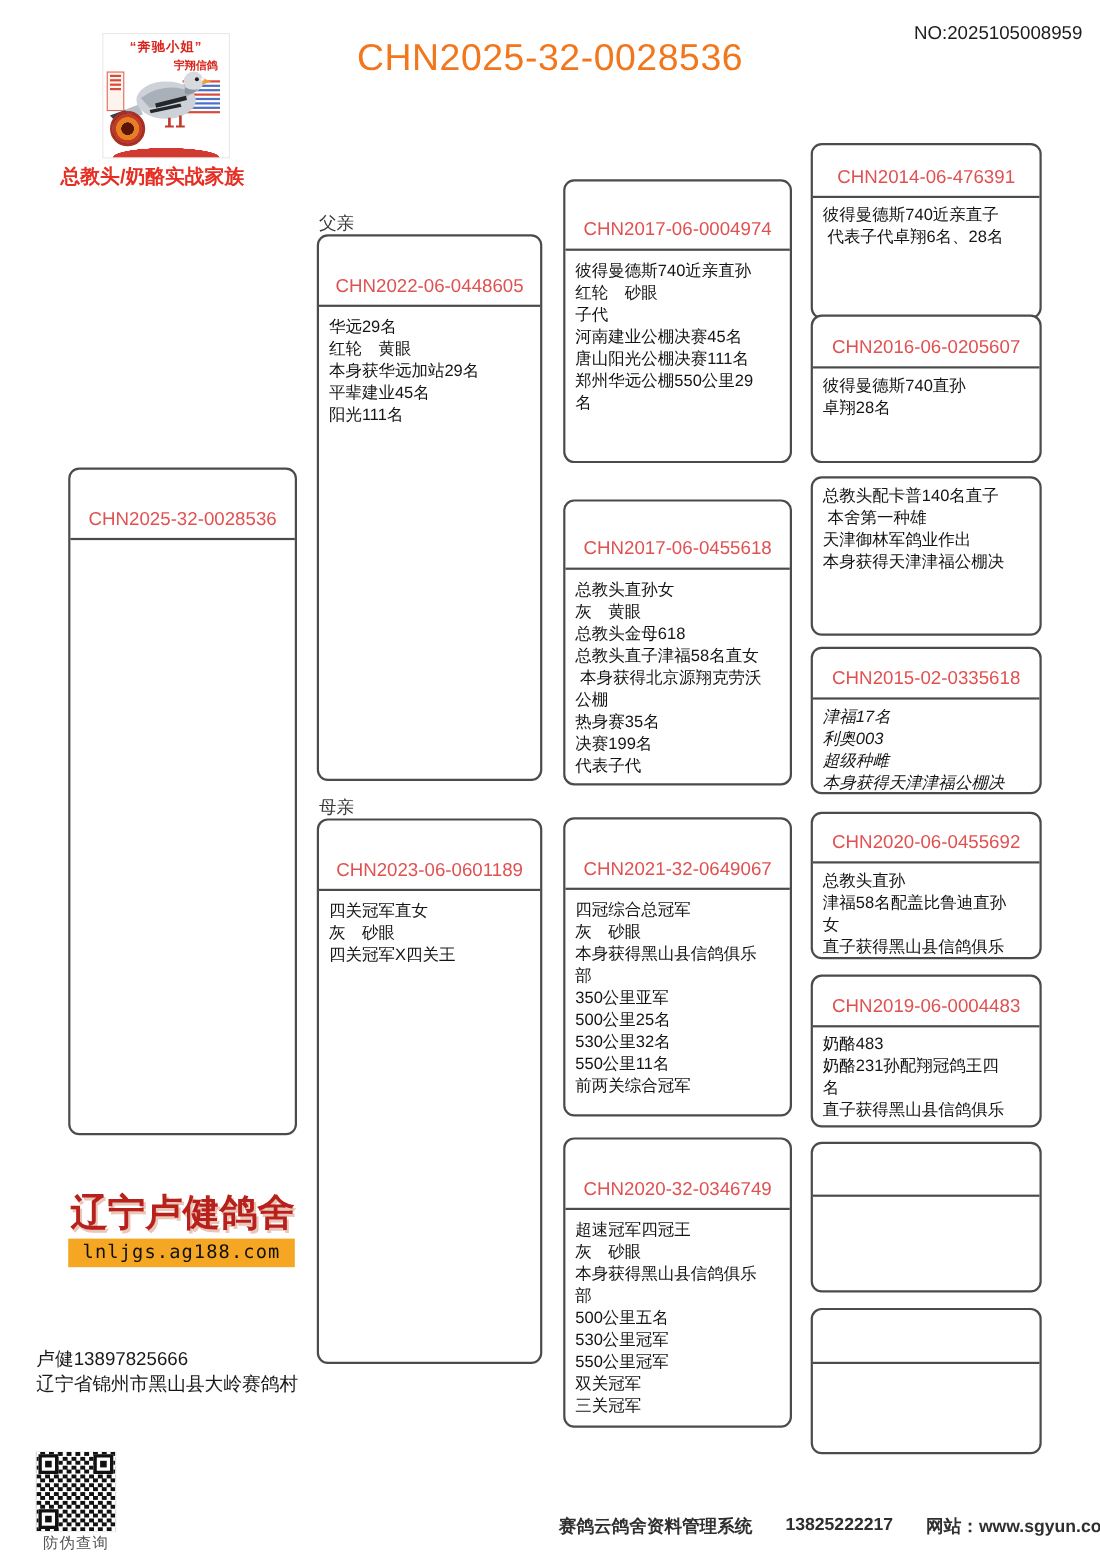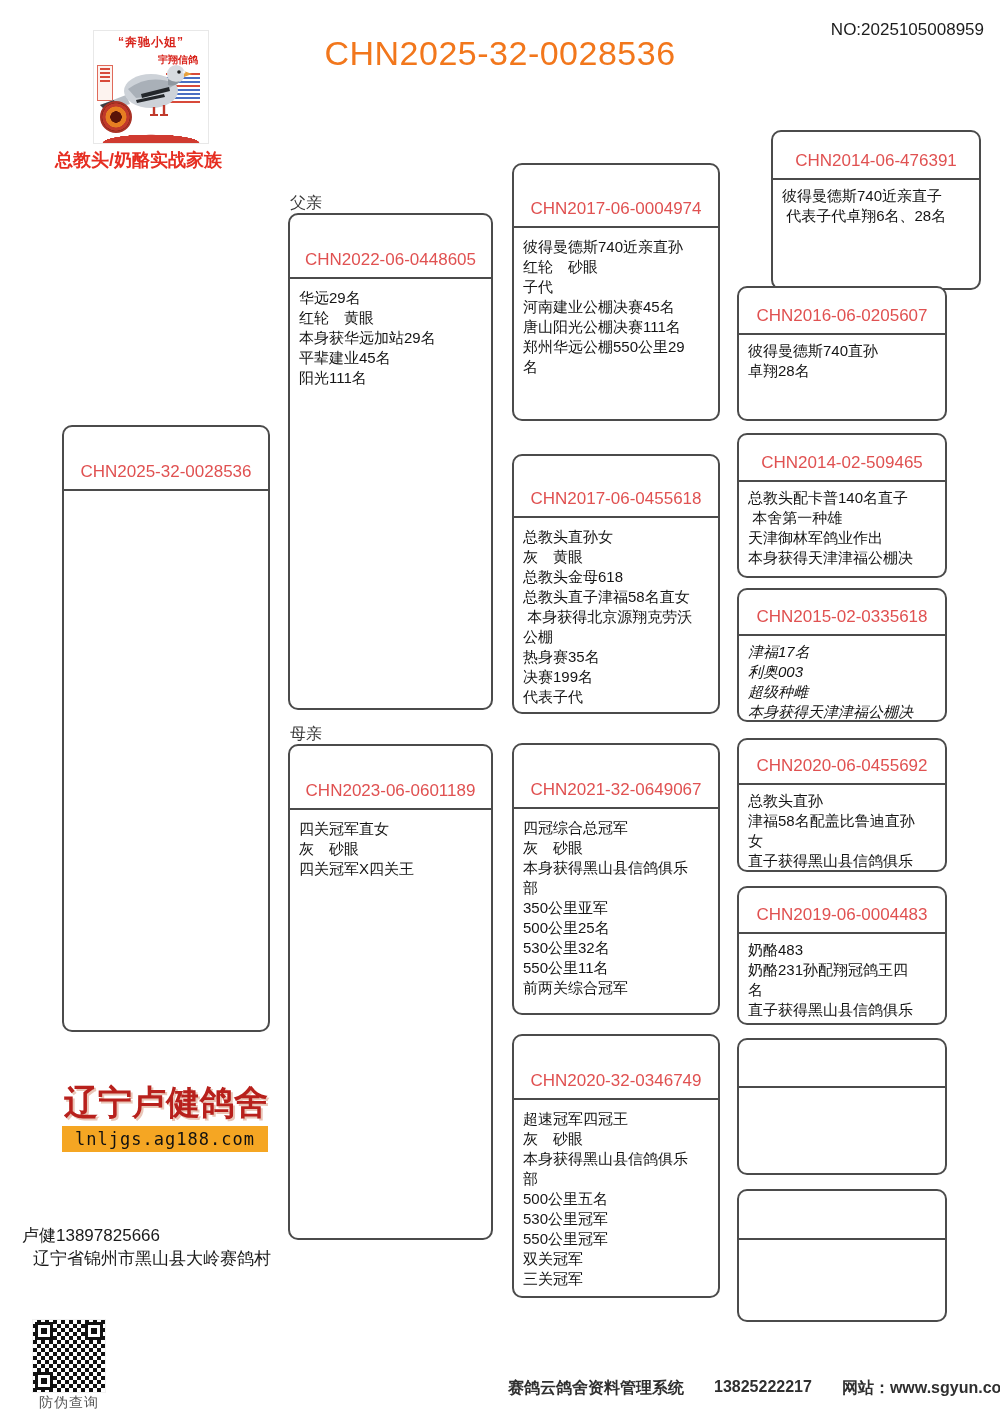--- a/index.html
+++ b/index.html
@@ -35,21 +35,21 @@
   .ring{color:#e05151;font-size:17px;white-space:nowrap;}
   .pbody{padding:9px 9px 6px 9px;font-size:15px;line-height:20px;color:#141414;}
   .ln{white-space:pre-wrap;}
   .sec-label{font-size:16px;color:#3a3a3a;}
   
   .loft-name{left:60px;top:1080px;width:212px;text-align:center;font-size:34px;font-weight:900;
     color:#b8201c;font-family:"DejaVu Serif",serif;text-shadow:2px 2px 0 #e9c6b8;white-space:nowrap;}
   .loft-site{left:62px;top:1126px;width:206px;height:26px;background:#f5a623;color:#111;
     font-family:"DejaVu Sans Mono",monospace;font-weight:normal;font-size:17px;line-height:26px;
     text-align:center;letter-spacing:1px;}
-  .contact{left:22px;top:1224px;font-size:17px;}
+  .contact{left:33px;top:1224px;font-size:17px;}
   .address{left:33px;top:1247px;font-size:17px;}
   
   .qr{left:33px;top:1320px;width:72px;height:72px;
     background:repeating-conic-gradient(#111 0% 25%,#fff 0% 50%);background-size:8px 8px;
     outline:1px solid #f2f2f2;}
   .finder{position:absolute;width:12px;height:12px;border:3px solid #111;background:#fff;}
   .finder::after{content:"";position:absolute;left:3px;top:3px;width:6px;height:6px;background:#111;}
   .qr-caption{left:33px;top:1394px;width:72px;text-align:center;font-size:14px;color:#555;letter-spacing:1px;}
   
   .footer{left:508px;top:1378px;font-size:16px;font-weight:bold;color:#2f2f2f;display:flex;gap:30px;white-space:nowrap;}
@@ -198,44 +198,41 @@
       <div class="ln">本身获得黑山县信鸽俱乐</div>
       <div class="ln">部</div>
       <div class="ln">500公里五名</div>
       <div class="ln">530公里冠军</div>
       <div class="ln">550公里冠军</div>
       <div class="ln">双关冠军</div>
       <div class="ln">三关冠军</div>
     </div>
   </div>
 
-  <div class="pbox" style="left:771px;top:130px;width:210px;height:160px;">
+  <div class="pbox" style="left:737px;top:130px;width:210px;height:160px;">
     <div class="phead" style="height:48px;">
         <span class="ring">CHN2014-06-476391</span>
       </div>
     <div class="pbody" style="padding-top:6px;">
       <div class="ln">彼得曼德斯740近亲直子</div>
       <div class="ln"> 代表子代卓翔6名、28名</div>
     </div>
   </div>
 
   <div class="pbox" style="left:737px;top:286px;width:210px;height:135px;">
     <div class="phead" style="height:47px;">
         <span class="ring">CHN2016-06-0205607</span>
       </div>
     <div class="pbody" style="padding-top:6px;">
       <div class="ln">彼得曼德斯740直孙</div>
       <div class="ln">卓翔28名</div>
     </div>
   </div>
 
   <div class="pbox" style="left:737px;top:433px;width:210px;height:145px;">
-    <div class="phead" style="height:47px;">
-        <span class="ring">CHN2014-02-509465</span>
-      </div>
     <div class="pbody" style="padding-top:6px;">
       <div class="ln">总教头配卡普140名直子</div>
       <div class="ln"> 本舍第一种雄</div>
       <div class="ln">天津御林军鸽业作出</div>
       <div class="ln">本身获得天津津福公棚决</div>
     </div>
   </div>
 
   <div class="pbox" style="left:737px;top:588px;width:210px;height:134px;">
     <div class="phead" style="height:46px;">

